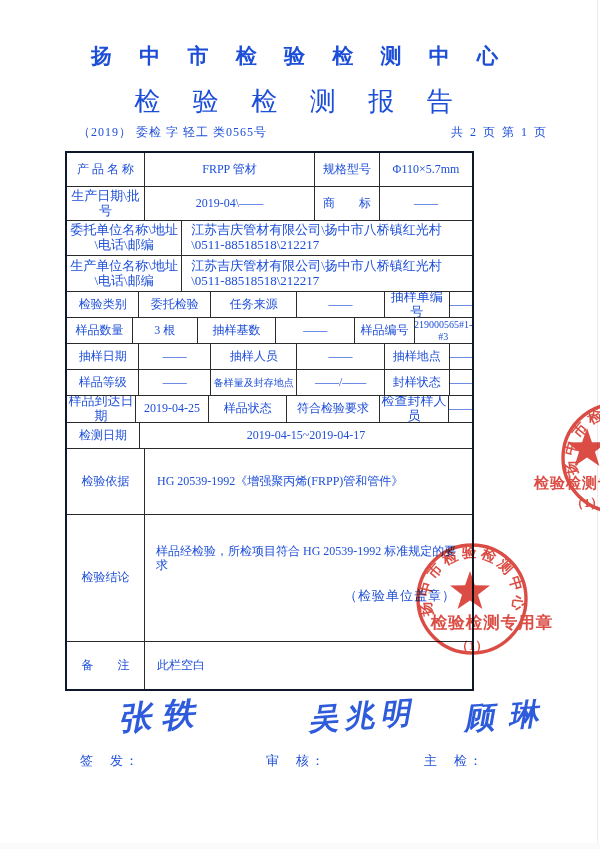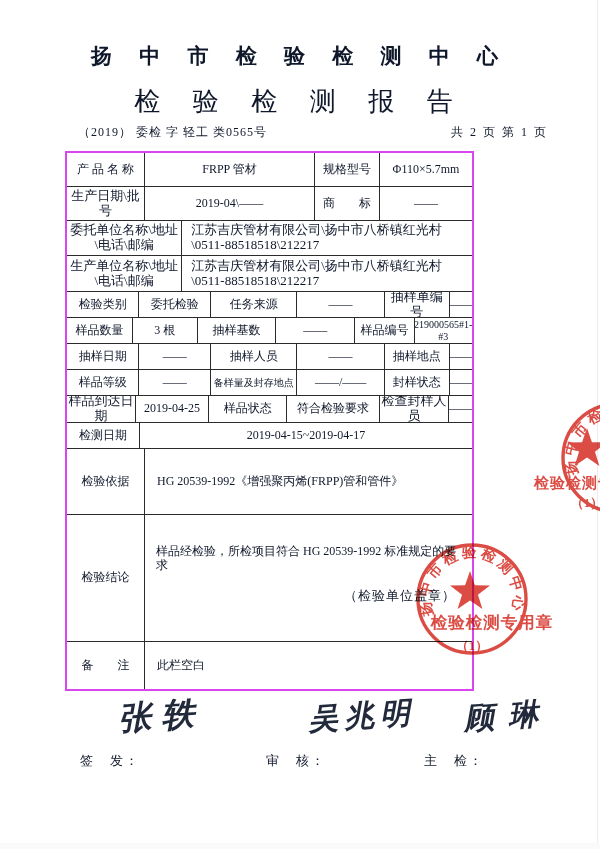--- a/index.html
+++ b/index.html
@@ -1,34 +1,34 @@
 <!DOCTYPE html>
 <html><head>
 <meta charset="utf-8">
 <style>
   * { margin:0; padding:0; box-sizing:border-box; }
   html,body { background:#ffffff; }
   .page {
     position:relative; width:600px; height:849px; margin:0 auto;
     background:#ffffff; overflow:hidden;
     font-family:"Liberation Serif","DejaVu Serif",serif;
-    color:#0f172a;
+    color:#1d4ed8;
   }
   .scan-edge { position:absolute; right:2px; top:0; width:1px; height:100%; background:#ececec; }
   .scan-bottom { position:absolute; left:0; bottom:0; width:100%; height:6px; background:#fafafa; }
 
   .org-title { position:absolute; top:42px; left:0; width:100%; text-align:center;
     font-size:21px; font-weight:bold; letter-spacing:11px; white-space:nowrap; }
   .report-title { position:absolute; top:84px; left:0; width:100%; text-align:center;
     font-size:26px; font-weight:normal; letter-spacing:13px; white-space:nowrap; }
   .ref-no { position:absolute; top:124px; left:78px; font-size:12px; letter-spacing:1px; }
   .page-info { position:absolute; top:124px; right:52px; font-size:12px; letter-spacing:2px; }
 
   .doc-table { position:absolute; left:65px; top:151px; width:409px;
-    border:2px solid #d946ef; background:transparent; }
+    border:2px solid #0f172a; background:transparent; }
   .tr { display:flex; width:100%; border-bottom:1px solid #2b2b2b; }
   .tr:last-child { border-bottom:none; }
   .td { display:flex; align-items:center; justify-content:center; text-align:center;
     border-right:1px solid #2b2b2b; font-size:12px; line-height:1.15; overflow:hidden; }
   .td:last-child { border-right:none; flex:1 1 auto; }
   .td.left { justify-content:flex-start; text-align:left; padding-left:9px; }
   .td.small { font-size:13px; }
   .td.tiny { font-size:10px; }
   .h34{height:34px;} .h35{height:35px;} .h36{height:36px;} .h26{height:26px;}
   .h27{height:27px;} .h66{height:66px;} .h127{height:127px;} .h47{height:47px;}

